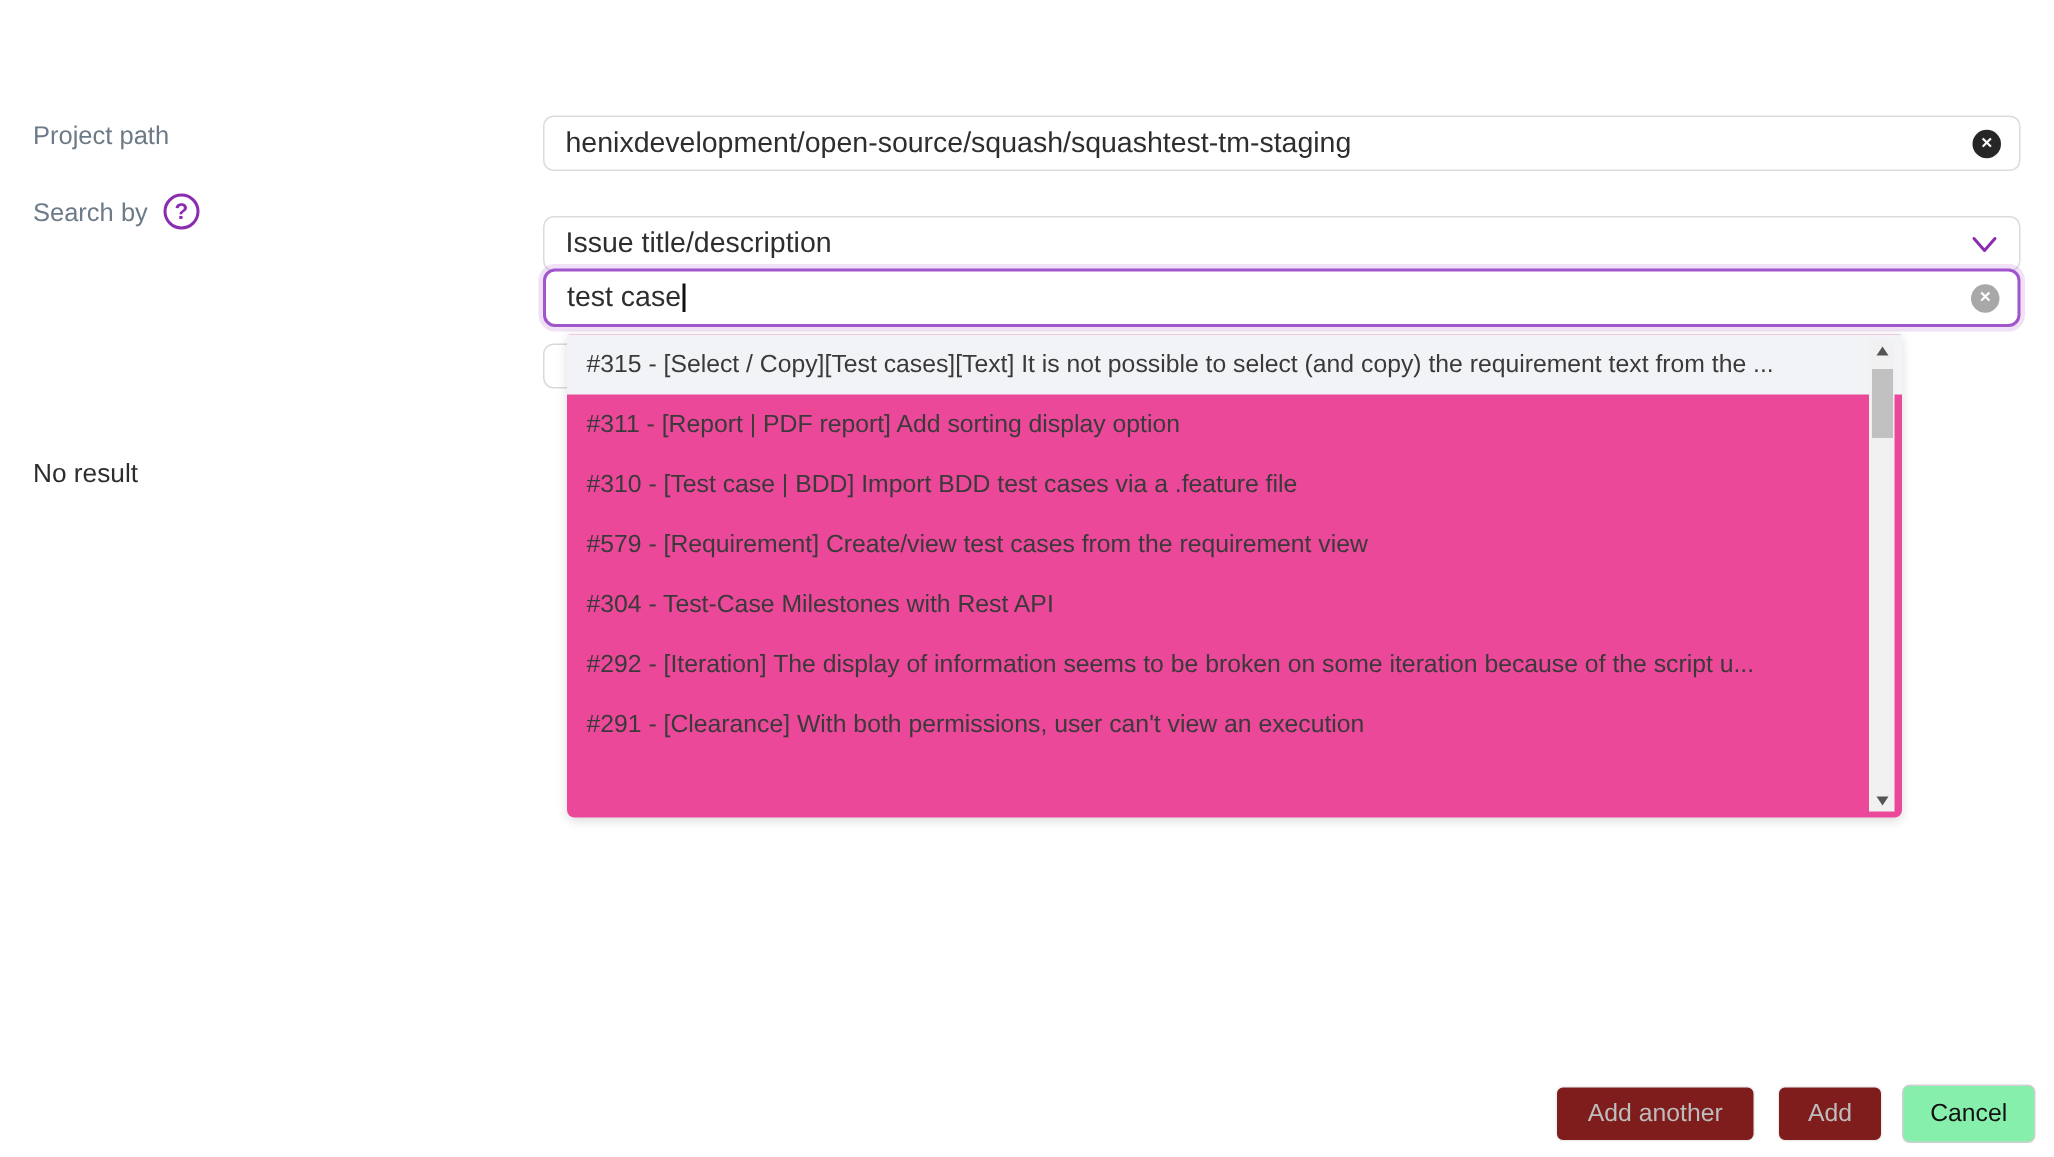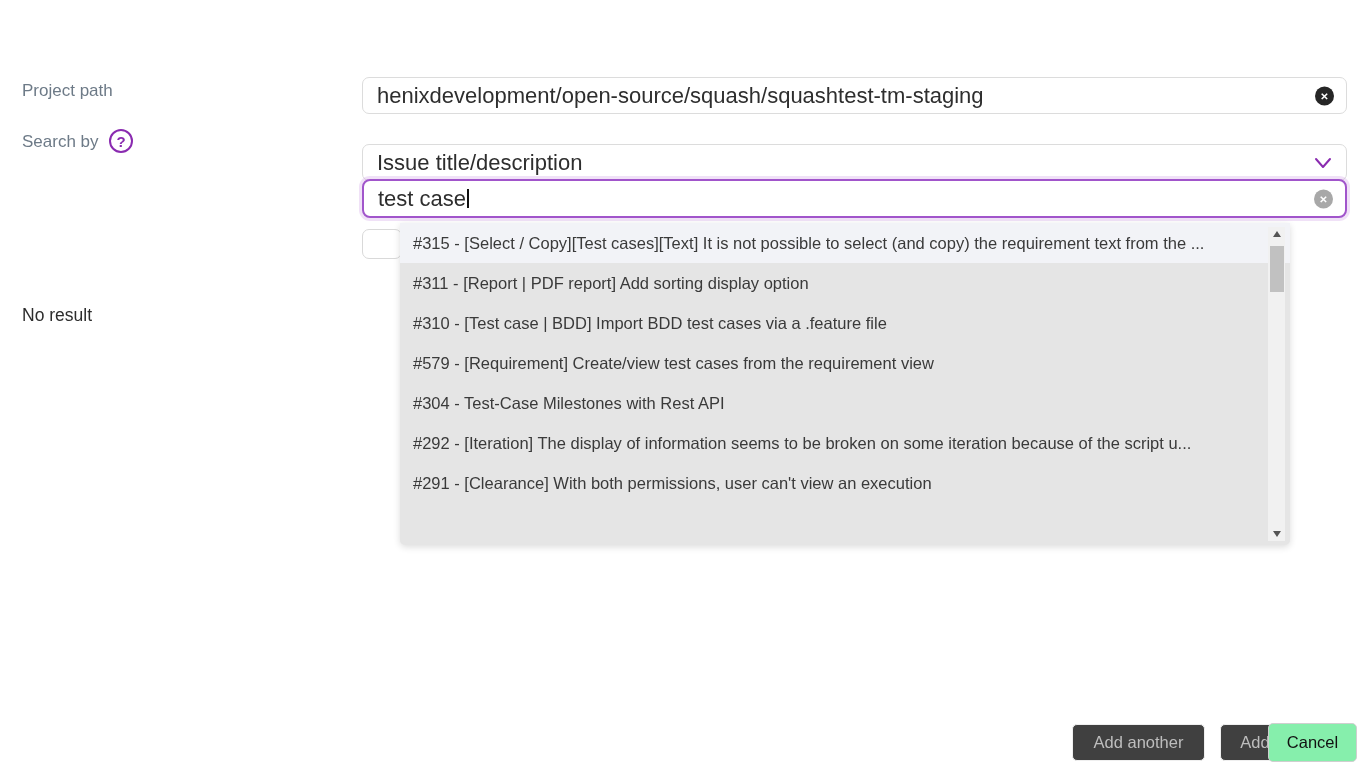--- a/index.html
+++ b/index.html
@@ -15,54 +15,54 @@
   .lbl-project { top:81px; }
   .lbl-search { top:132px; }
   .help-icon { position:absolute; left:109px; top:129px; width:24px; height:24px; border:2.5px solid #8a2bb0; border-radius:50%;
                color:#8a2bb0; font-weight:bold; font-size:15px; display:flex; align-items:center; justify-content:center; cursor:pointer; }
 
   
   .field { position:absolute; left:362px; width:985px; background:#fff; border:1px solid #dcdcdc; border-radius:7px; }
   .field-project { top:77px; height:37px; }
   .field-searchby { top:144px; height:37px; cursor:pointer; }
   .field-query { top:179px; height:39px; border:2px solid #a155cb; border-radius:8px; box-shadow:0 0 0 3px rgba(186,120,220,.22);text-decoration:underline; }
-  .field .txt { position:absolute; left:14px; top:0; height:100%; display:flex; align-items:center; font-size:22px; color:#2e2e2e; white-space:nowrap; }
+  .field .txt { position:absolute; left:14px; top:0; height:100%; display:flex; align-items:center; font-size:19px; color:#2e2e2e; white-space:nowrap; }
   .caret { display:inline-block; width:1.5px; height:19px; background:#111; margin-left:1px; }
 
   .clear-btn { position:absolute; right:12px; top:50%; transform:translateY(-50%); width:19px; height:19px; border-radius:50%;
                display:flex; align-items:center; justify-content:center; color:#fff; font-size:10px; font-weight:bold; cursor:pointer; }
   .clear-dark { background:#262626; }
   .clear-gray { background:#a8a8a8; }
 
   .chevron { position:absolute; right:14px; top:50%; transform:translateY(-50%); width:18px; height:12px; cursor:pointer; }
 
   
   .obscured-field { position:absolute; left:362px; top:229px; width:40px; height:30px; border:1px solid #d9d9d9; border-radius:7px; background:#fff; z-index:1; }
 
   
-  .dropdown { position:absolute; left:400px; top:223px; width:890px; height:322px; background:#e5e5e5; z-index:2;
+  .dropdown { position:absolute; left:378px; top:223px; width:890px; height:322px; background:#ec4899; z-index:2;
               box-shadow:0 2px 7px rgba(0,0,0,.14); border-radius:2px 2px 5px 5px; }
   .dd-item { height:40px; line-height:40px; padding-left:13px; padding-right:30px; font-size:16.5px; color:#3a3a3a;
              white-space:nowrap; overflow:hidden; cursor:pointer; }
   .dd-item.highlighted { background:#f2f3f7; }
 
   
   .sb-track { position:absolute; top:4px; bottom:4px; right:5px; width:17px; background:#f1f1f1; }
   .sb-up, .sb-down { position:absolute; left:0; width:17px; height:14px; display:flex; align-items:center; justify-content:center; cursor:pointer; }
   .sb-up { top:0; } .sb-down { bottom:0; }
   .tri-up { width:0; height:0; border-left:4.5px solid transparent; border-right:4.5px solid transparent; border-bottom:6px solid #555; }
   .tri-down { width:0; height:0; border-left:4.5px solid transparent; border-right:4.5px solid transparent; border-top:6px solid #555; }
   .sb-thumb { position:absolute; left:1.5px; top:19px; width:14px; height:46px; background:#c1c1c1; cursor:grab; }
 
   
   .no-result { position:absolute; left:22px; top:305px; font-size:17.5px; color:#2d2d2d; }
 
   
   .btn { position:absolute; display:flex; align-items:center; justify-content:center; font-size:16.5px; border-radius:5px; }
-  .btn-disabled { background:#404040; color:#bdbdbd; border:1px solid #efefef; cursor:default;margin-left:35px; }
+  .btn-disabled { background:#7f1d1d; color:#bdbdbd; border:1px solid #efefef; cursor:default; }
   .btn-add-another { left:1037px; top:724px; width:133px; height:37px; }
   .btn-add { left:1185px; top:724px; width:70px; height:37px; }
   .btn-cancel { left:1268px; top:723px; width:89px; height:39px; background:#86efac; border:1px solid #cfcfcf; color:#121212; cursor:pointer; }
 </style>
 </head>
 <body>
 
 <div class="dialog">
 
 

